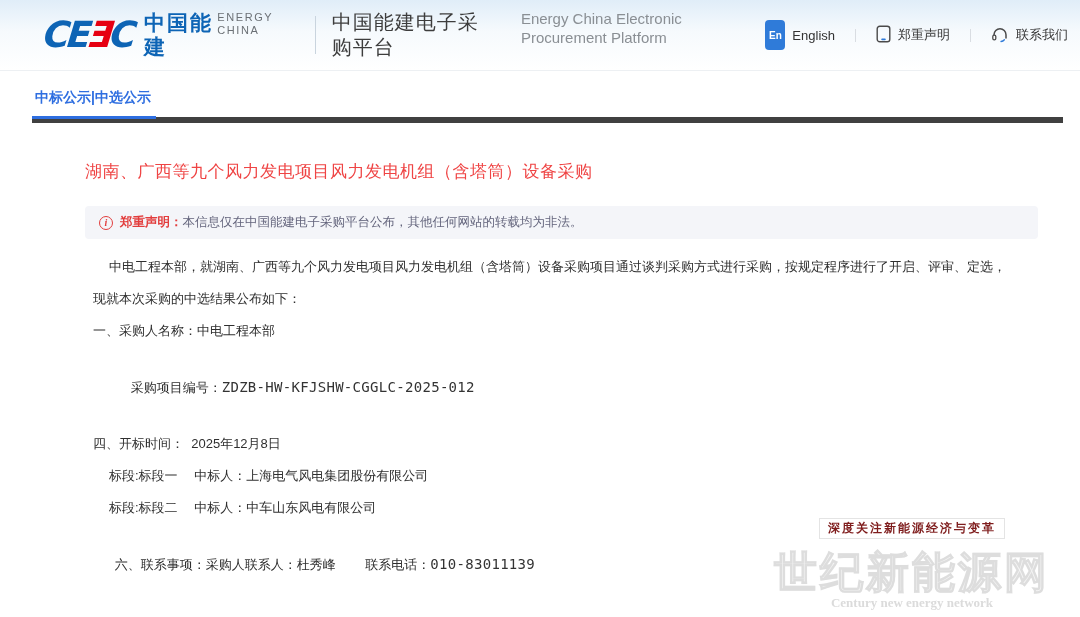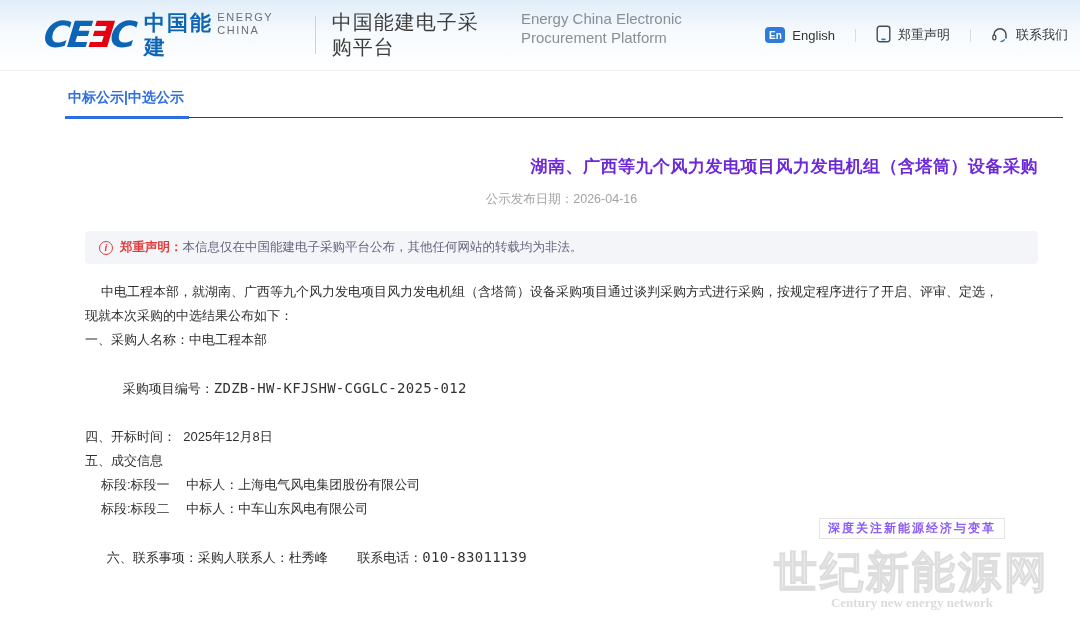--- a/index.html
+++ b/index.html
@@ -31,63 +31,63 @@
   .brand-text .en { font-size:11px; color:#6b7075; letter-spacing:1.6px; }
   .vdiv { width:1px; height:38px; background:#c9d4de; margin:0 16px; }
   .platform { display:flex; flex-direction:row; line-height:1.25; }
   .platform .cn { font-size:20px; color:#3d3d3d; letter-spacing:1px; }
   .platform .en { font-size:15px; color:#8a8f94;padding-left:24px; }
 
   .nav { display:flex; align-items:center; font-size:13px; color:#333; }
   .nav-item { display:flex; align-items:center; gap:7px; cursor:pointer; white-space:nowrap; }
   .nav-sep { width:1px; height:13px; background:#d9dde2; margin:0 20px; }
   .en-badge {
-    width:20px; height:16px; background:#2f7bd9; color:#fff; border-radius:4px;
+    width:20px; height:30px; background:#2f7bd9; color:#fff; border-radius:4px;
     font-size:10px; font-weight:700; display:flex; align-items:center; justify-content:center;
   }
   .icon-svg { display:block; }
 
   
-  .tabbar { margin:17px 17px 0 65px; border-bottom:1px solid #404040; }
+  .tabbar { margin:17px 17px 0 32px; border-bottom:6px solid #404040; }
   .tab {
     display:inline-block; color:#2e6ee0; font-weight:700; font-size:14px;
     padding:0 5px 9px 3px; border-bottom:3px solid #2e6ee0; margin-bottom:-2px; cursor:pointer;
   }
 
   
   .content { width:953px; margin:37px 0 0 85px; }
-  .title { text-align:right; font-size:17px; font-weight:700; color:#6d28d9; letter-spacing:0.5px; }
+  .title { text-align:left; font-size:17px; font-weight:400; color:#ef4444; letter-spacing:0.5px; }
   .pubdate { text-align:center; font-size:12.5px; color:#a3a3a3; margin-top:13px; }
 
   .notice {
     margin-top:23px; background:#f4f5f9; border-radius:4px;
     padding:8px 14px; font-size:12.5px; display:flex; align-items:center; gap:7px;
   }
   .notice-icon {
     width:14px; height:14px; border:1px solid #e23d3d; border-radius:50%;
     color:#e23d3d; font-size:10px; font-weight:700; font-style:italic;
     display:flex; align-items:center; justify-content:center; flex:0 0 auto;
     font-family:"Liberation Serif","DejaVu Serif",serif;
   }
   .notice-label { color:#e23d3d; font-weight:700; }
   .notice-text { color:#63647c; }
 
   .doc { margin-top:16px; font-size:13px; color:#2f2f2f; }
-  .doc p { margin:0; line-height:24px; white-space:pre-wrap; }
+  .doc p { margin:8px; line-height:24px; white-space:pre-wrap; }
   .doc .ind { padding-left:16px; }
   .mono {
     font-family:"DejaVu Sans Mono","Liberation Mono",monospace;
     font-size:14px; letter-spacing:0.3px; color:#333;
   }
 
   
   .wm { position:absolute; right:30px; bottom:6px; text-align:center; pointer-events:none; }
   .wm-tag {
     display:inline-block; border:1px solid #e4e4e4; padding:1px 8px;
-    font-size:12px; letter-spacing:2px; color:#8b5cf6; font-weight:700;
+    font-size:12px; letter-spacing:2px; color:#7f1d1d; font-weight:700;
   }
   .wm-big {
     font-size:43px; font-weight:700; letter-spacing:3px; line-height:1.05; margin-top:11px;
     color:#f4f4f4; -webkit-text-stroke:1px #dddddd; text-shadow:0 0 1px #e2e2e2;
   }
   .wm-en {
     font-size:13px; color:#dbdbdb; font-weight:700;
     font-family:"Liberation Serif","DejaVu Serif",serif;
   }
 </style>
@@ -136,38 +136,36 @@
     </div>
   </div>
 </div>
 
 <div class="tabbar">
   <span class="tab">中标公示|中选公示</span>
 </div>
 
 <div class="content">
   <div class="title">湖南、广西等九个风力发电项目风力发电机组（含塔筒）设备采购</div>
-  <div class="pubdate">公示发布日期：2026-04-16</div>
 
   <div class="notice">
     <span class="notice-icon">i</span>
     <span>
       <span class="notice-label">郑重声明：</span><span class="notice-text">本信息仅在中国能建电子采购平台公布，其他任何网站的转载均为非法。</span>
     </span>
   </div>
 
   <div class="doc">
     <p class="ind">中电工程本部，就湖南、广西等九个风力发电项目风力发电机组（含塔筒）设备采购项目通过谈判采购方式进行采购，按规定程序进行了开启、评审、定选，</p>
     <p>现就本次采购的中选结果公布如下：</p>
     <p>一、采购人名称：中电工程本部</p>
     <p class="ind">
       <span>采购项目编号：</span><span class="mono">ZDZB-HW-KFJSHW-CGGLC-2025-012</span>
     </p>
     <p>四、开标时间：  2025年12月8日</p>
-    <p>五、成交信息</p>
     <p class="ind">标段:标段一　 中标人：上海电气风电集团股份有限公司</p>
     <p class="ind">标段:标段二　 中标人：中车山东风电有限公司</p>
     <p>
       <span>六、联系事项：采购人联系人：杜秀峰　　 联系电话：</span><span class="mono">010-83011139</span>
     </p>
 
   </div>
 </div>
 
 <div class="wm">

